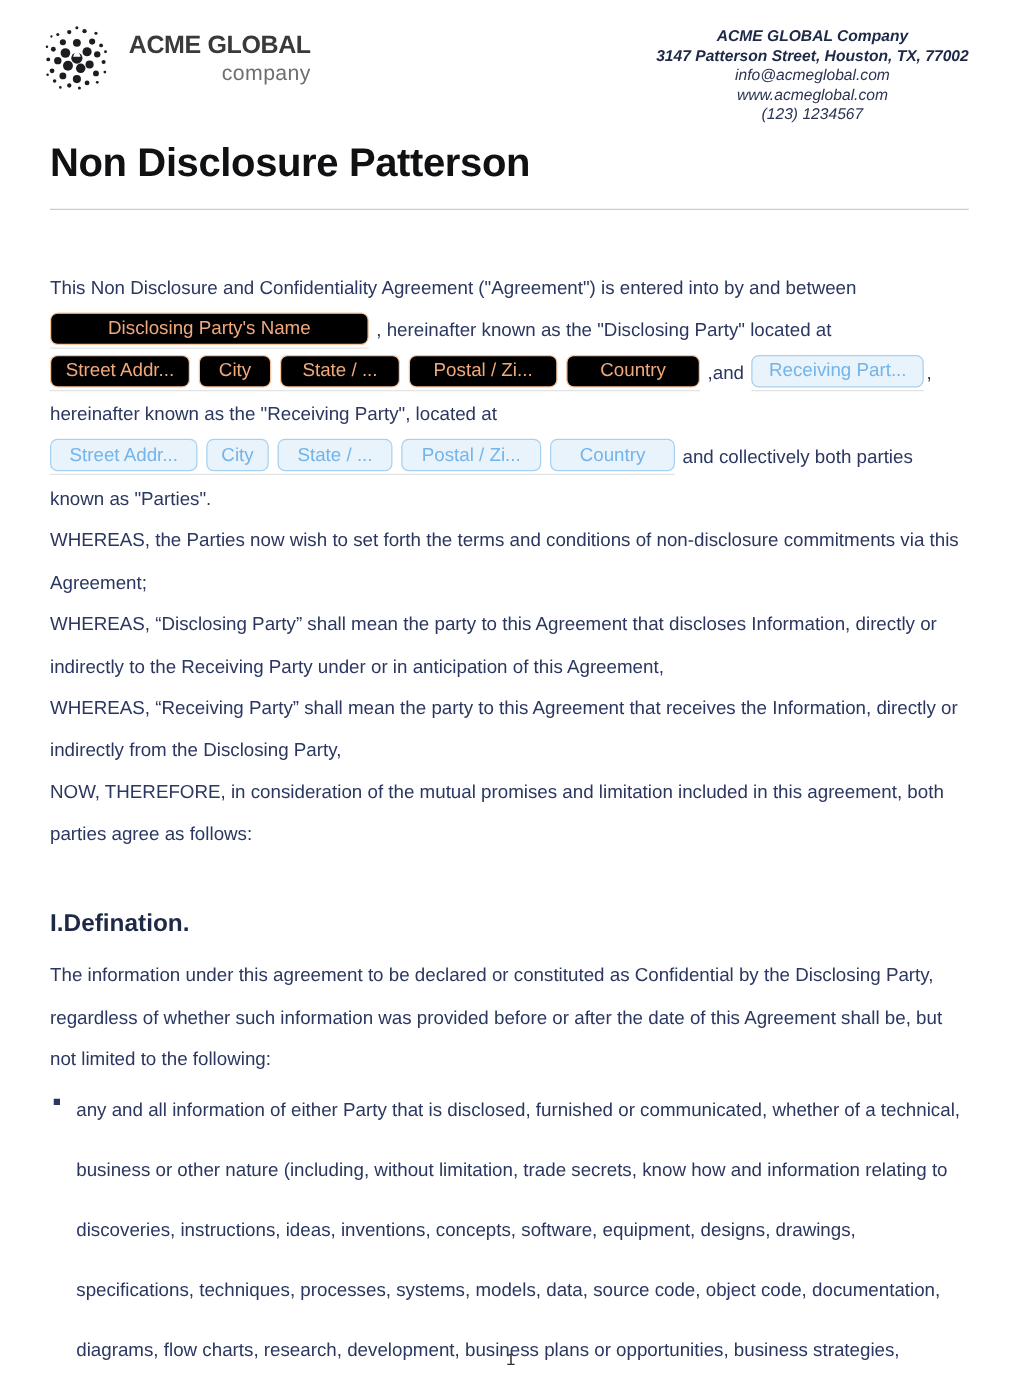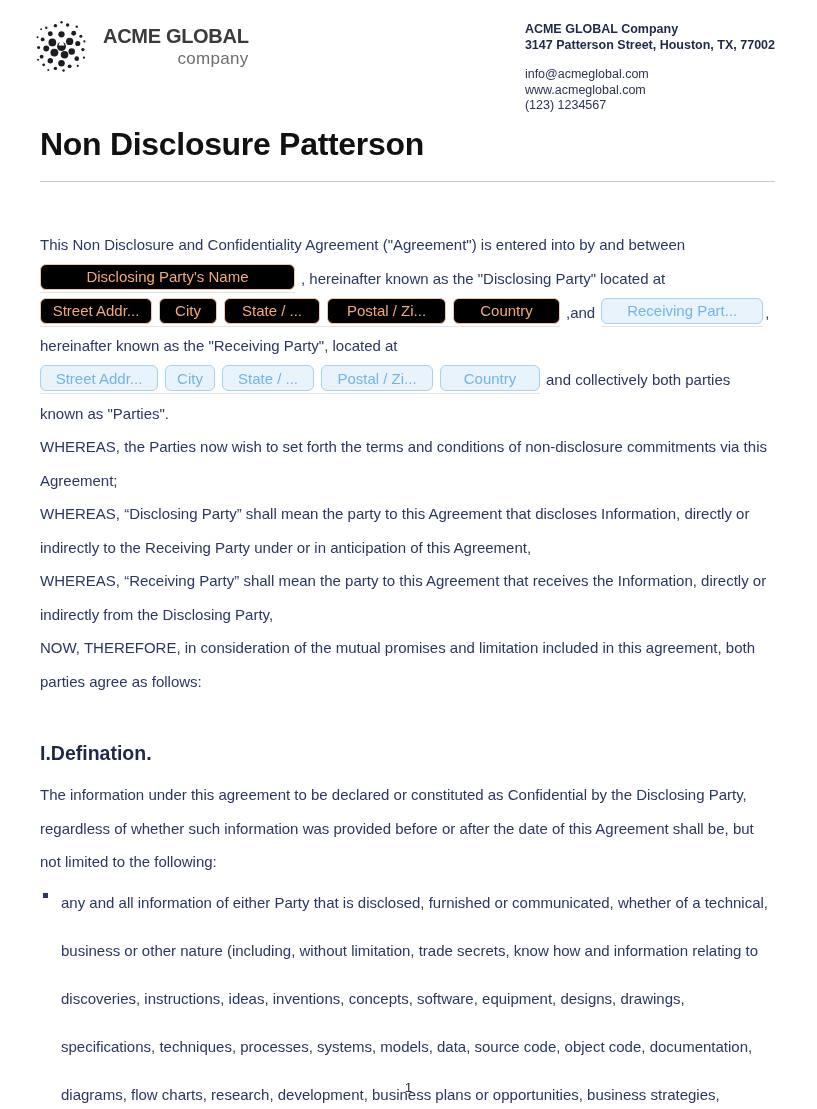--- a/index.html
+++ b/index.html
@@ -21,25 +21,25 @@
   .brand { display:flex; align-items:center; gap:13px; }
   .brand-globe { width:57px; height:57px; flex:0 0 auto; }
   .brand-text-stack { display:flex; flex-direction:column;align-items:flex-end; }
   .brand-name {
     font-size:20px; font-weight:bold; color:#3a3a3a;
     letter-spacing:-0.3px; line-height:23px;
   }
   .brand-sub {
     font-size:17px; color:#6e6e6e; line-height:21px; letter-spacing:0.3px;
   }
-  .company-block { text-align:left; padding-top:4px; }
+  .company-block { text-align:center; padding-top:4px;font-style:italic; }
   .company-line-bold {
     font-size:12.5px; font-weight:bold; color:#1e2947; line-height:15.5px;
   }
-  .company-contact { margin-top:14px; }
+  .company-contact { }
   .company-line {
     font-size:12.5px; color:#2b3352; line-height:15.5px;
   }
 
   
   .doc-title {
     margin:12px 40px 0 40px;
     font-size:32px; font-weight:bold; color:#101113;
     letter-spacing:-0.3px;
   }
@@ -73,21 +73,21 @@
   .inline-text { margin-left:6px; }
   .inline-text-tight { margin-left:2px; }
 
   
   .w-name    { width:255px; }
   .w-street  { width:112px; }
   .w-city    { width:58px;  }
   .w-state   { width:96px;  }
   .w-postal  { width:119px; }
   .w-country { width:107px; }
-  .w-recv    { width:162px; }
+  .w-recv    { width:138px; }
   .wb-street  { width:118px; }
   .wb-city    { width:50px;  }
   .wb-state   { width:92px;  }
   .wb-postal  { width:112px; }
   .wb-country { width:100px; }
 
   
   .section-heading {
     margin-top:43px;
     font-size:19.5px; font-weight:bold; color:#1e2947;

